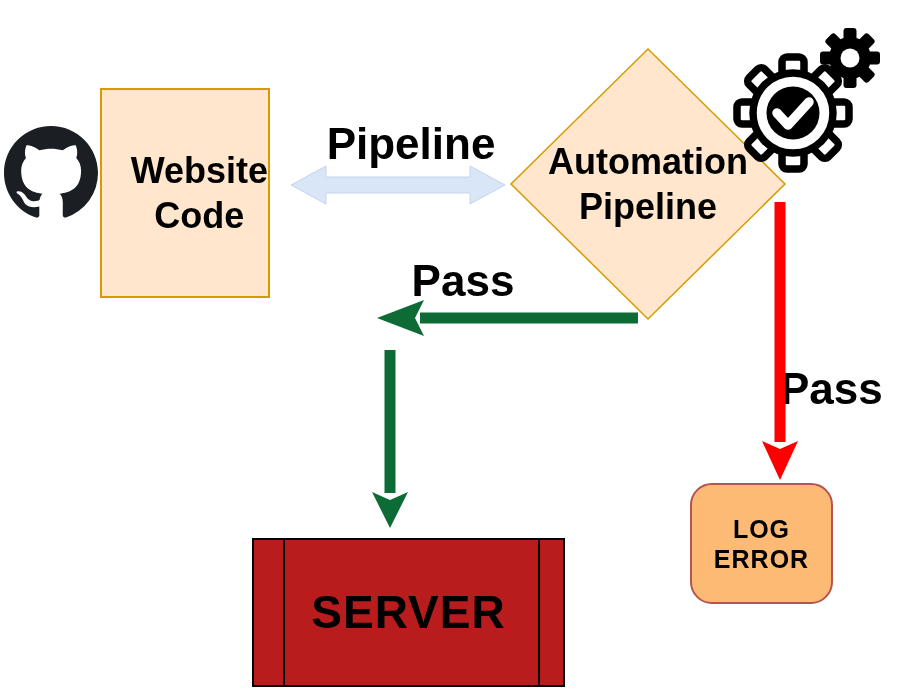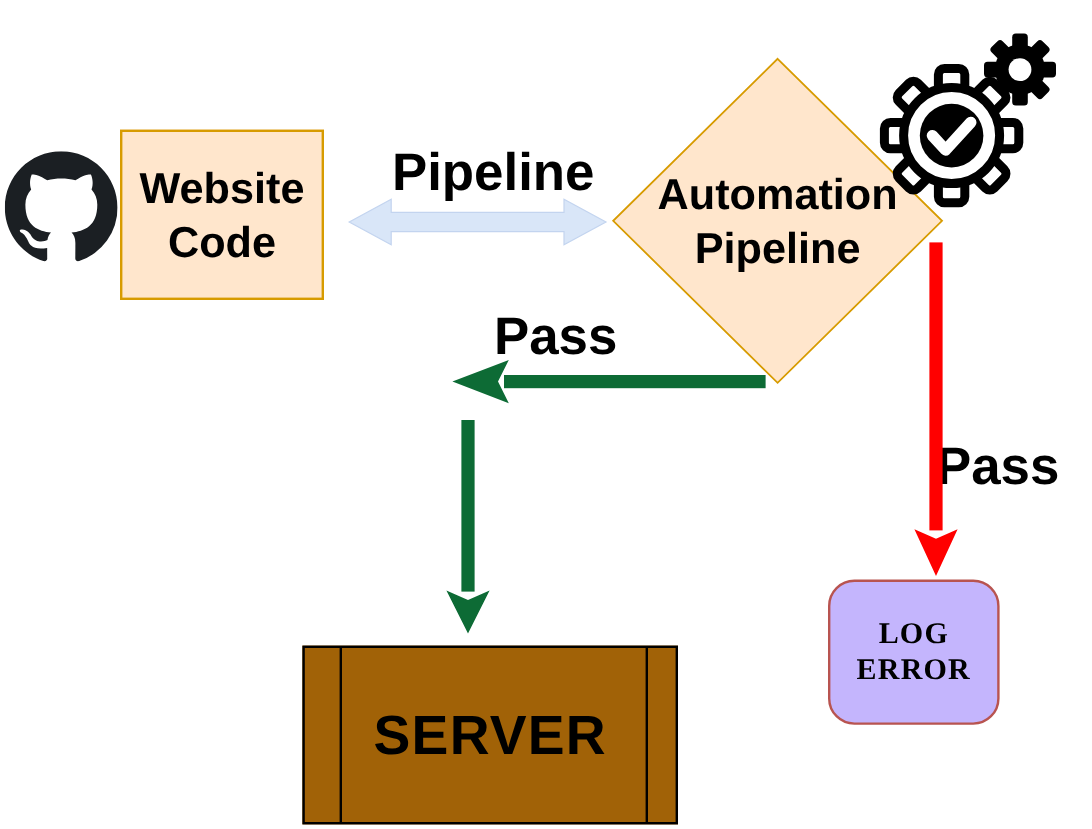--- a/index.html
+++ b/index.html
@@ -21,33 +21,33 @@
   }
   .edge-label { font-size: 44px; }
 
   .node-box {
     box-sizing: border-box;
     border: 2px solid;
     display: flex;
     align-items: center;
     justify-content: center;
   }
-  .website-box { left: 100px; top: 108px; width: 170px; height: 142px; }
+  .website-box { left: 100px; top: 88px; width: 170px; height: 210px; justify-content: flex-end; }
   .website-box .label { font-size: 36px; }
 
   .diamond-wrap { left: 508px; top: 46px; width: 280px; height: 276px; }
   .diamond-label {
     left: 508px; top: 46px; width: 280px; height: 276px;
     display: flex; align-items: center; justify-content: center;
     font-size: 36px;
   }
 
   .server-box {
     left: 252px; top: 538px; width: 313px; height: 149px;
-    background: #a16207;
+    background: #b91c1c;
     border: 2px solid #000000;
   }
   .server-box .label { font-size: 46px; letter-spacing: 1px; }
   .server-line { position: absolute; top: 0; bottom: 0; width: 2px; background: #000000; }
   .server-line.left { left: 29px; }
   .server-line.right { right: 23px; }
 
   .logerror-box {
     left: 690px; top: 483px; width: 143px; height: 121px;
     border-radius: 22px;
@@ -128,21 +128,21 @@
 
   <div class="abs label edge-label fail-label">Pass</div>
 
   <svg class="abs" style="left:755px; top:198px;" width="50" height="285">
     <g style="fill: rgb(255, 0, 0);">
       <rect x="19.5" y="4" width="11" height="240"></rect>
       <polygon points="25,282 7,243 25,251 43,243"></polygon>
     </g>
   </svg>
 
-  <div class="abs node-box logerror-box" style="background-color: #c4b5fd; border-color: rgb(184, 84, 80); font-family: Liberation Serif, serif;">
+  <div class="abs node-box logerror-box" style="background-color: #fdba74; border-color: rgb(184, 84, 80);">
     <div class="label">LOG
 ERROR</div>
   </div>
 
   <div class="abs node-box server-box">
     <div class="server-line left"></div>
     <div class="server-line right"></div>
     <div class="label">SERVER</div>
   </div>
 

